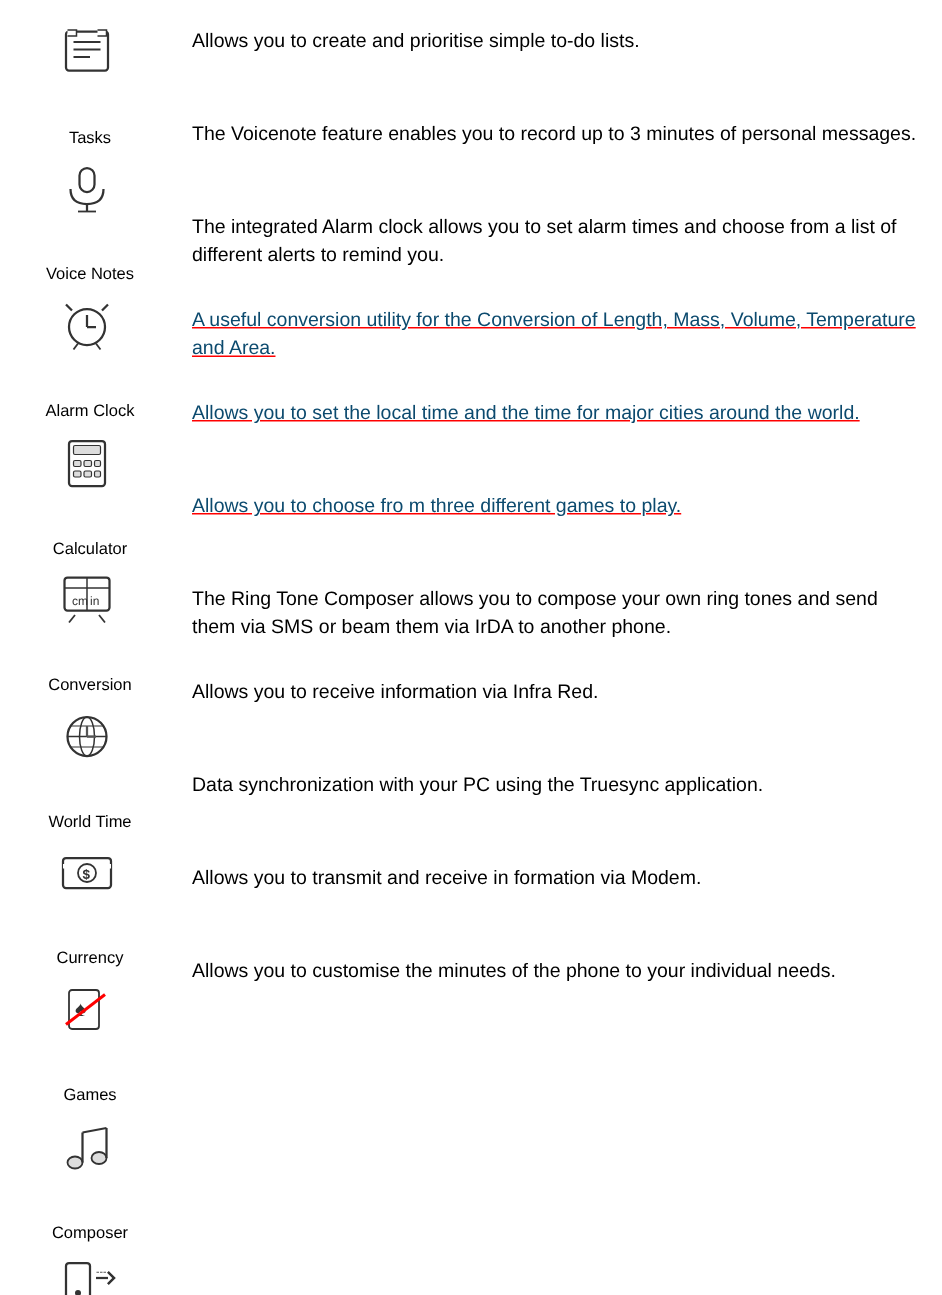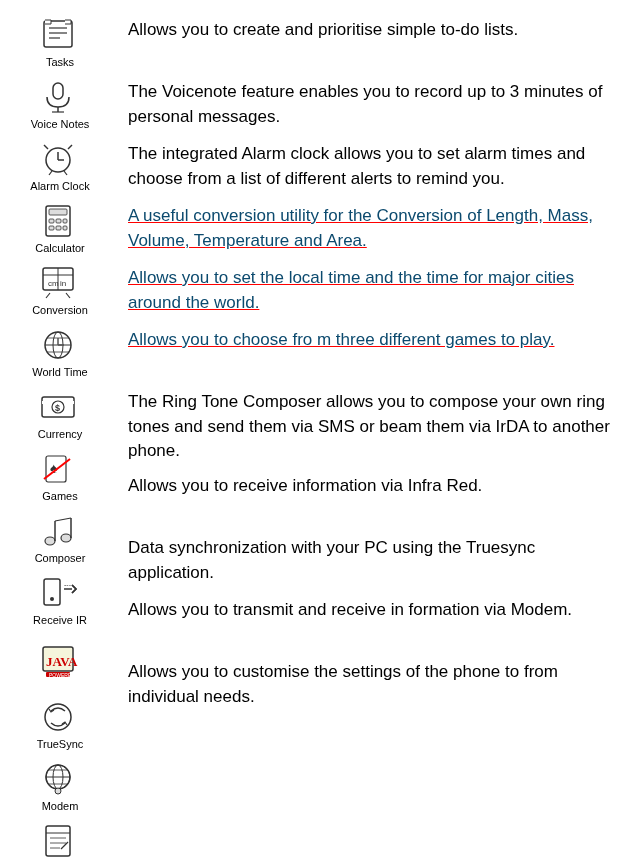--- a/index.html
+++ b/index.html
@@ -33,20 +33,21 @@
     }
     .sidebar-item {
       display: flex;
       flex-direction: column;
       align-items: center;
       width: 100%;
       margin-bottom: 0px;
       padding: 4px 0 4px 0;
       min-height: 62px;
       justify-content: center;
+      gap: 30px;
     }
     .sidebar-item .icon-wrap {
       width: 44px;
       height: 38px;
       display: flex;
       align-items: center;
       justify-content: flex-start;
     }
     .sidebar-item .item-label {
       font-size: 11px;
@@ -60,21 +61,21 @@
       padding: 0 16px 0 8px;
       padding-top: 4px;
     }
     .row {
       display: flex;
       align-items: flex-start;
       min-height: 62px;
       padding: 6px 0 4px 0;
     }
     .row-text {
-      font-size: 17px;
+      font-size: 13px;
       line-height: 1.45;
       color: #000;
     }
     .row-text.red-underline {
       color: #0c4a6e;
       text-decoration: underline;
       text-decoration-color: red;
     }
     
     svg { display: block; }
@@ -323,19 +324,19 @@
       <div class="row">
         <span class="row-text">Data synchronization with your PC using the          Truesync application.</span>
       </div>
 
 
       <div class="row">
         <span class="row-text">Allows you to transmit and receive in formation via Modem.</span>
       </div>
 
       <div class="row">
-        <span class="row-text">Allows you to customise the settings of the phone to from individual needs.</span>
+        <span class="row-text">Allows you to customise the minutes of the phone to your individual needs.</span>
       </div>
 
     </div>
   </div>
 
 </div>
 
 </body></html>

